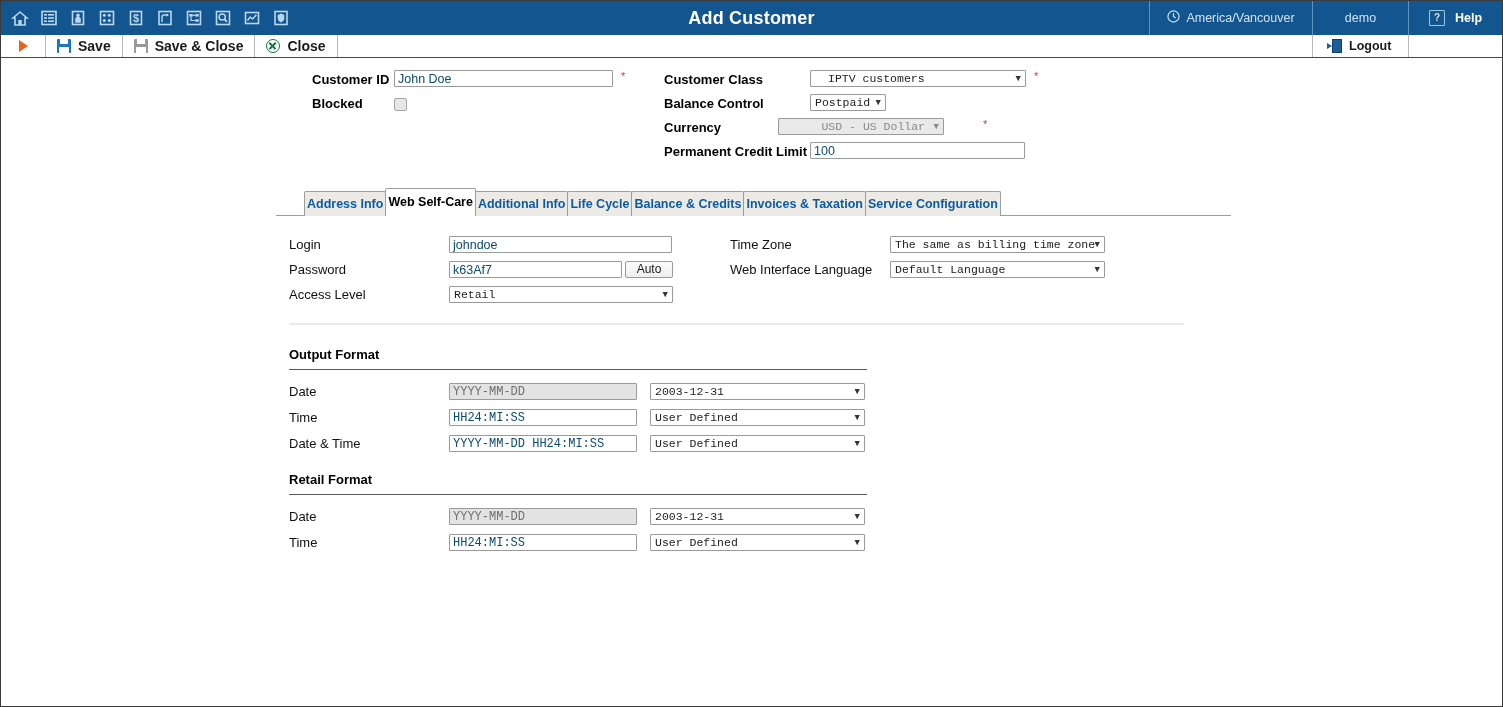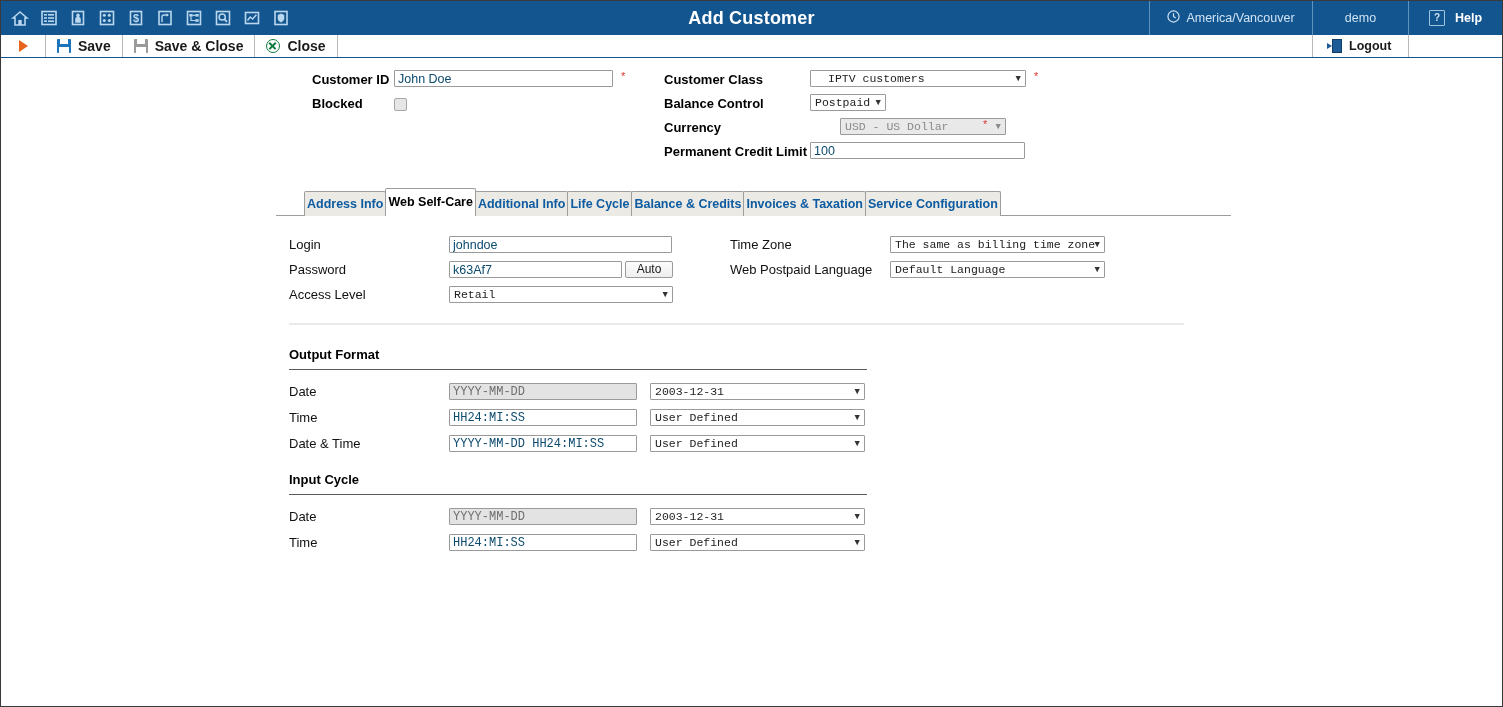--- a/index.html
+++ b/index.html
@@ -344,21 +344,21 @@
       <span class="lblbold">Balance Control</span>
     </div>
     <span class="sel" style="position:absolute;left:809px;top:29px;width:76px;">
       <span>Postpaid</span>
       <span class="car">▼</span>
     </span>
 
     <div class="row" style="left:663px;top:55px;">
       <span class="lblbold">Currency</span>
     </div>
-    <span class="sel dis" style="position:absolute;left:839px;top:53px;width:166px;">
+    <span class="sel dis" style="position:absolute;left:777px;top:53px;width:166px;text-align:right;">
       <span>USD - US Dollar</span>
       <span class="car">▼</span>
     </span>
     <span class="req" style="position:absolute;left:978px;top:52px;">*</span>
 
     <div class="row" style="left:663px;top:79px;">
       <span class="lblbold">Permanent Credit Limit</span>
     </div>
     <input class="txt" style="position: absolute; left: 809px; top: 77px; width: 215px;" value="100">
   </div>
@@ -390,21 +390,21 @@
       <span>Retail</span>
       <span class="car">▼</span>
     </span>
 
     <div style="position:absolute;left:729px;top:21px;" class="fld-lbl">Time Zone</div>
     <span class="sel" style="position:absolute;left:889px;top:20px;width:215px;">
       <span>The same as billing time zone</span>
       <span class="car">▼</span>
     </span>
 
-    <div style="position:absolute;left:729px;top:46px;" class="fld-lbl">Web Postpaid Language</div>
+    <div style="position:absolute;left:729px;top:46px;" class="fld-lbl">Web Interface Language</div>
     <span class="sel" style="position:absolute;left:889px;top:45px;width:215px;">
       <span>Default Language</span>
       <span class="car">▼</span>
     </span>
 
     <div class="hr-soft" style="left:288px;top:107px;width:895px;"></div>
 
     <div class="sect-title" style="position:absolute;left:288px;top:131px;">Output Format</div>
     <div class="hr-dark" style="left:288px;top:153px;width:578px;"></div>
 
@@ -422,21 +422,21 @@
       <span class="car">▼</span>
     </span>
 
     <div style="position:absolute;left:288px;top:220px;" class="fld-lbl">Date &amp; Time</div>
     <input class="txt mono" style="position: absolute; left: 448px; top: 219px; width: 188px;" value="YYYY-MM-DD HH24:MI:SS">
     <span class="sel" style="position:absolute;left:649px;top:219px;width:215px;">
       <span>User Defined</span>
       <span class="car">▼</span>
     </span>
 
-    <div class="sect-title" style="position:absolute;left:288px;top:256px;">Input Cycle</div>
+    <div class="sect-title" style="position:absolute;left:288px;top:256px;">Retail Format</div>
     <div class="hr-dark" style="left:288px;top:278px;width:578px;"></div>
 
     <div style="position:absolute;left:288px;top:293px;" class="fld-lbl">Date</div>
     <input class="txt mono" disabled="" style="position: absolute; left: 448px; top: 292px; width: 188px;" value="YYYY-MM-DD">
     <span class="sel" style="position:absolute;left:649px;top:292px;width:215px;">
       <span>2003-12-31</span>
       <span class="car">▼</span>
     </span>
 
     <div style="position:absolute;left:288px;top:319px;" class="fld-lbl">Time</div>

